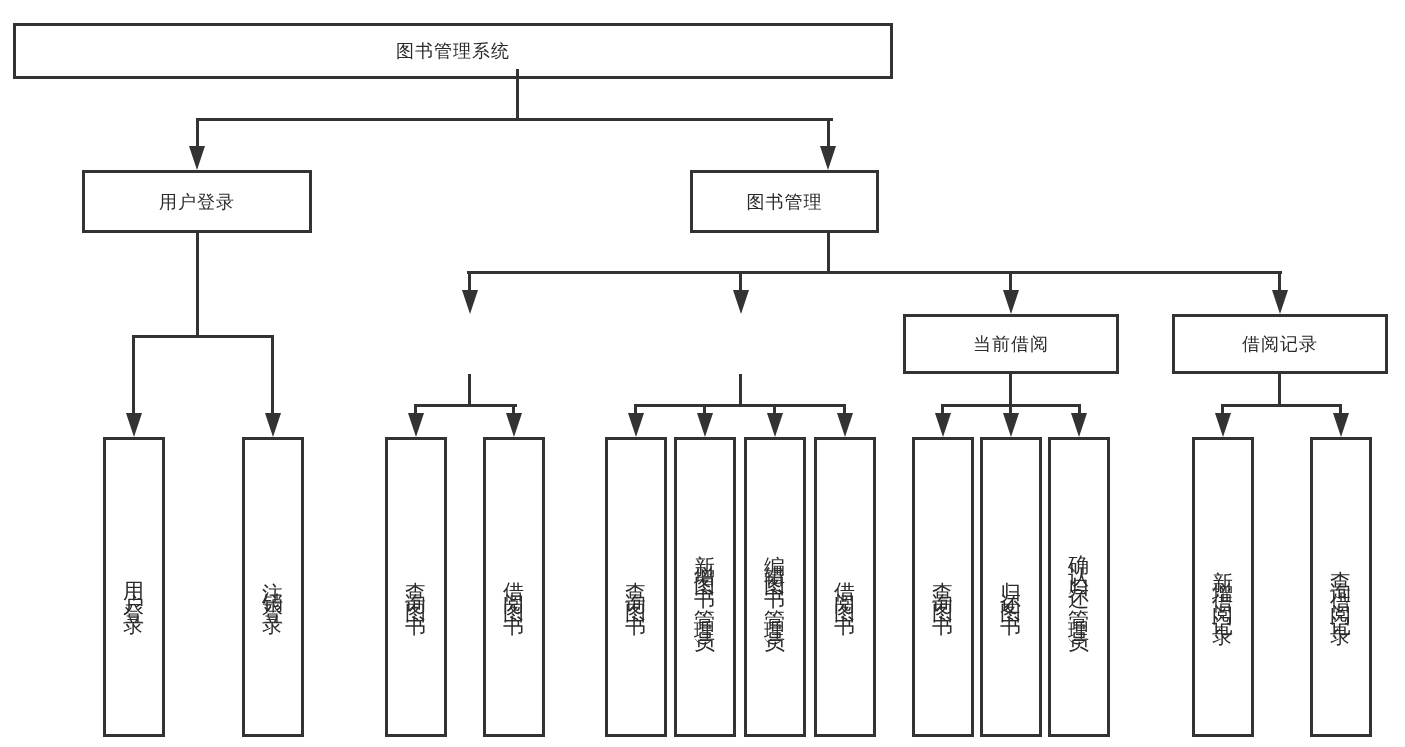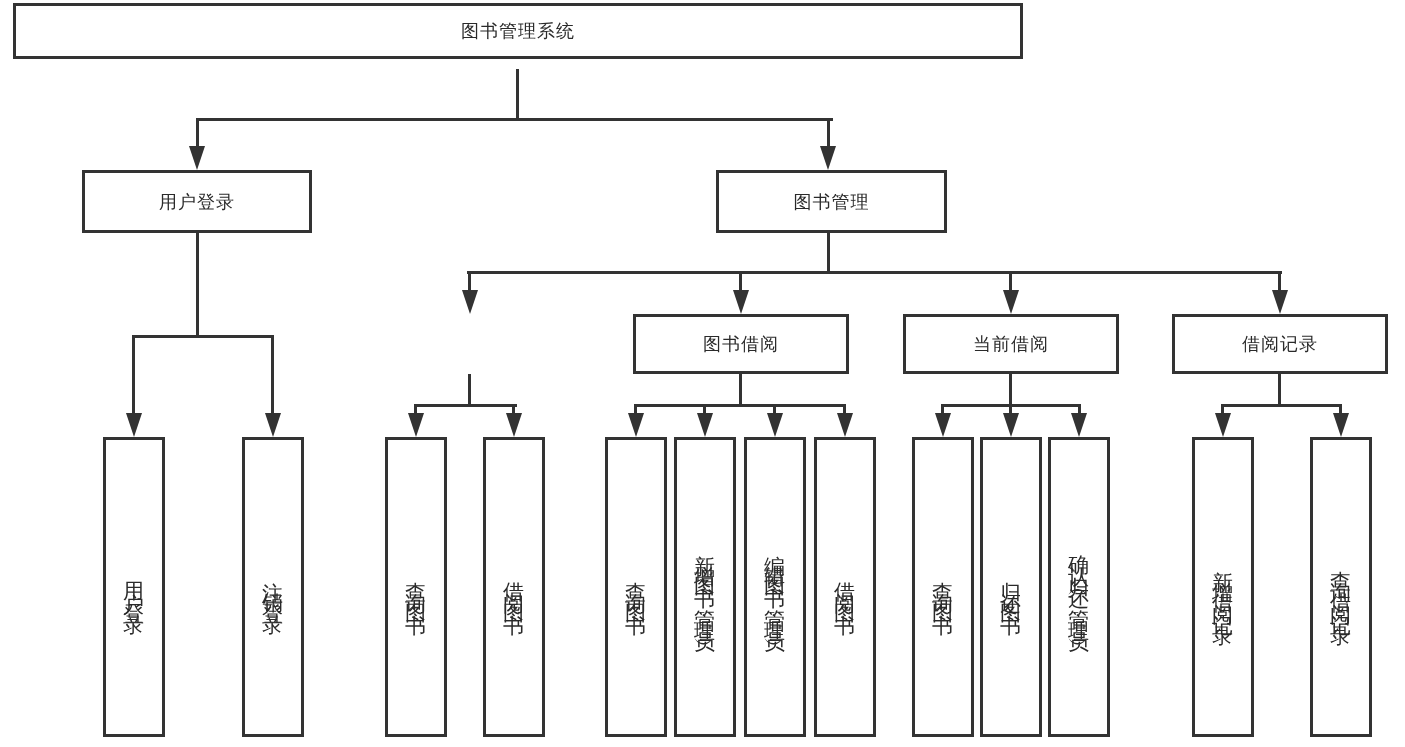--- a/index.html
+++ b/index.html
@@ -38,35 +38,35 @@
     position:absolute;right:6px;bottom:2px;
     font-size:22px;letter-spacing:1px;
     color:var(--wm);z-index:9;
   }
 </style>
 </head>
 <body>
 
 <div class="canvas">
 
-  <div class="node" style="left:13px;top:3px;width:1010px;height:56px">
+  <div class="node" style="left:13px;top:23px;width:880px;height:56px">
     <span>图书管理系统</span>
   </div>
 
   <i class="line" style="left:516px;top:69px;width:3px;height:51px"></i>
   <i class="line" style="left:196px;top:118px;width:637px;height:3px"></i>
   <i class="line" style="left:196px;top:118px;width:3px;height:34px"></i>
   <i class="line" style="left:827px;top:118px;width:3px;height:34px"></i>
   <i class="arrow" style="left:189px;top:146px"></i>
   <i class="arrow" style="left:820px;top:146px"></i>
 
   <div class="node" style="left:82px;top:170px;width:230px;height:63px">
     <span>用户登录</span>
   </div>
-  <div class="node" style="left:716px;top:170px;width:231px;height:63px">
+  <div class="node" style="left:690px;top:170px;width:189px;height:63px">
     <span>图书管理</span>
   </div>
 
   <i class="line" style="left:196px;top:233px;width:3px;height:104px"></i>
   <i class="line" style="left:132px;top:335px;width:142px;height:3px"></i>
   <i class="line" style="left:132px;top:335px;width:3px;height:82px"></i>
   <i class="line" style="left:271px;top:335px;width:3px;height:82px"></i>
   <i class="arrow" style="left:126px;top:413px"></i>
   <i class="arrow" style="left:265px;top:413px"></i>
 
@@ -74,23 +74,20 @@
   <i class="line" style="left:467px;top:271px;width:815px;height:3px"></i>
   <i class="line" style="left:468px;top:271px;width:3px;height:24px"></i>
   <i class="line" style="left:739px;top:271px;width:3px;height:24px"></i>
   <i class="line" style="left:1009px;top:271px;width:3px;height:24px"></i>
   <i class="line" style="left:1278px;top:271px;width:3px;height:24px"></i>
   <i class="arrow" style="left:462px;top:290px"></i>
   <i class="arrow" style="left:733px;top:290px"></i>
   <i class="arrow" style="left:1003px;top:290px"></i>
   <i class="arrow" style="left:1272px;top:290px"></i>
 
-  <div class="node" style="left:633px;top:314px;width:216px;height:60px">
-    <span>图书借阅</span>
-  </div>
   <div class="node" style="left:903px;top:314px;width:216px;height:60px">
     <span>当前借阅</span>
   </div>
   <div class="node" style="left:1172px;top:314px;width:216px;height:60px">
     <span>借阅记录</span>
   </div>
 
   <i class="line" style="left:468px;top:374px;width:3px;height:32px"></i>
   <i class="line" style="left:414px;top:404px;width:103px;height:3px"></i>
   <i class="line" style="left:414px;top:404px;width:3px;height:14px"></i>

